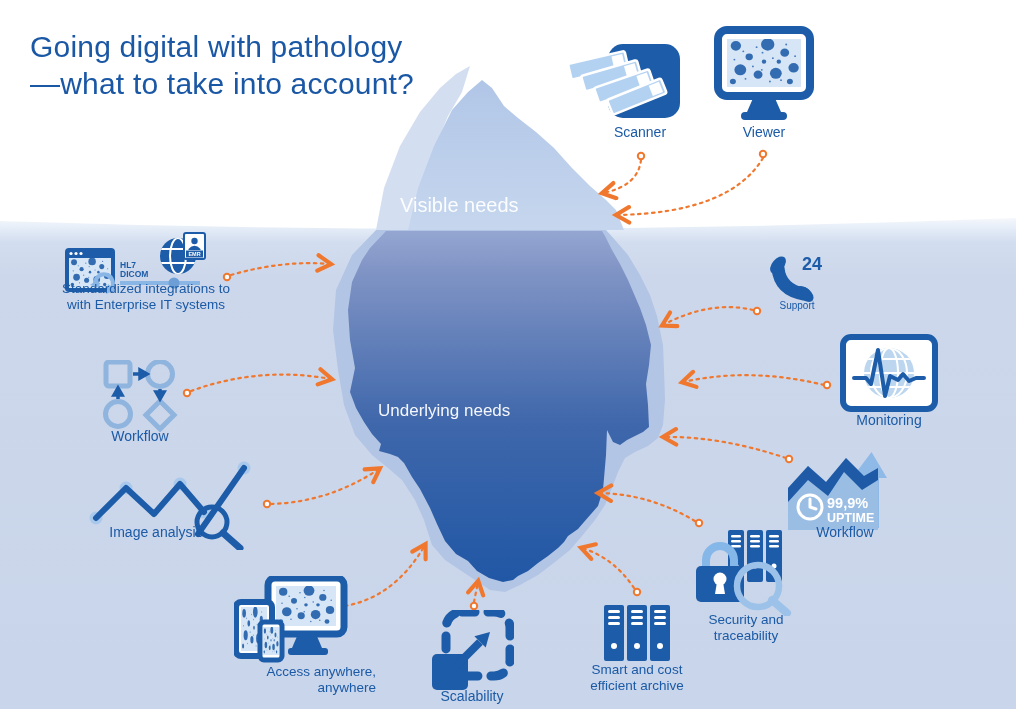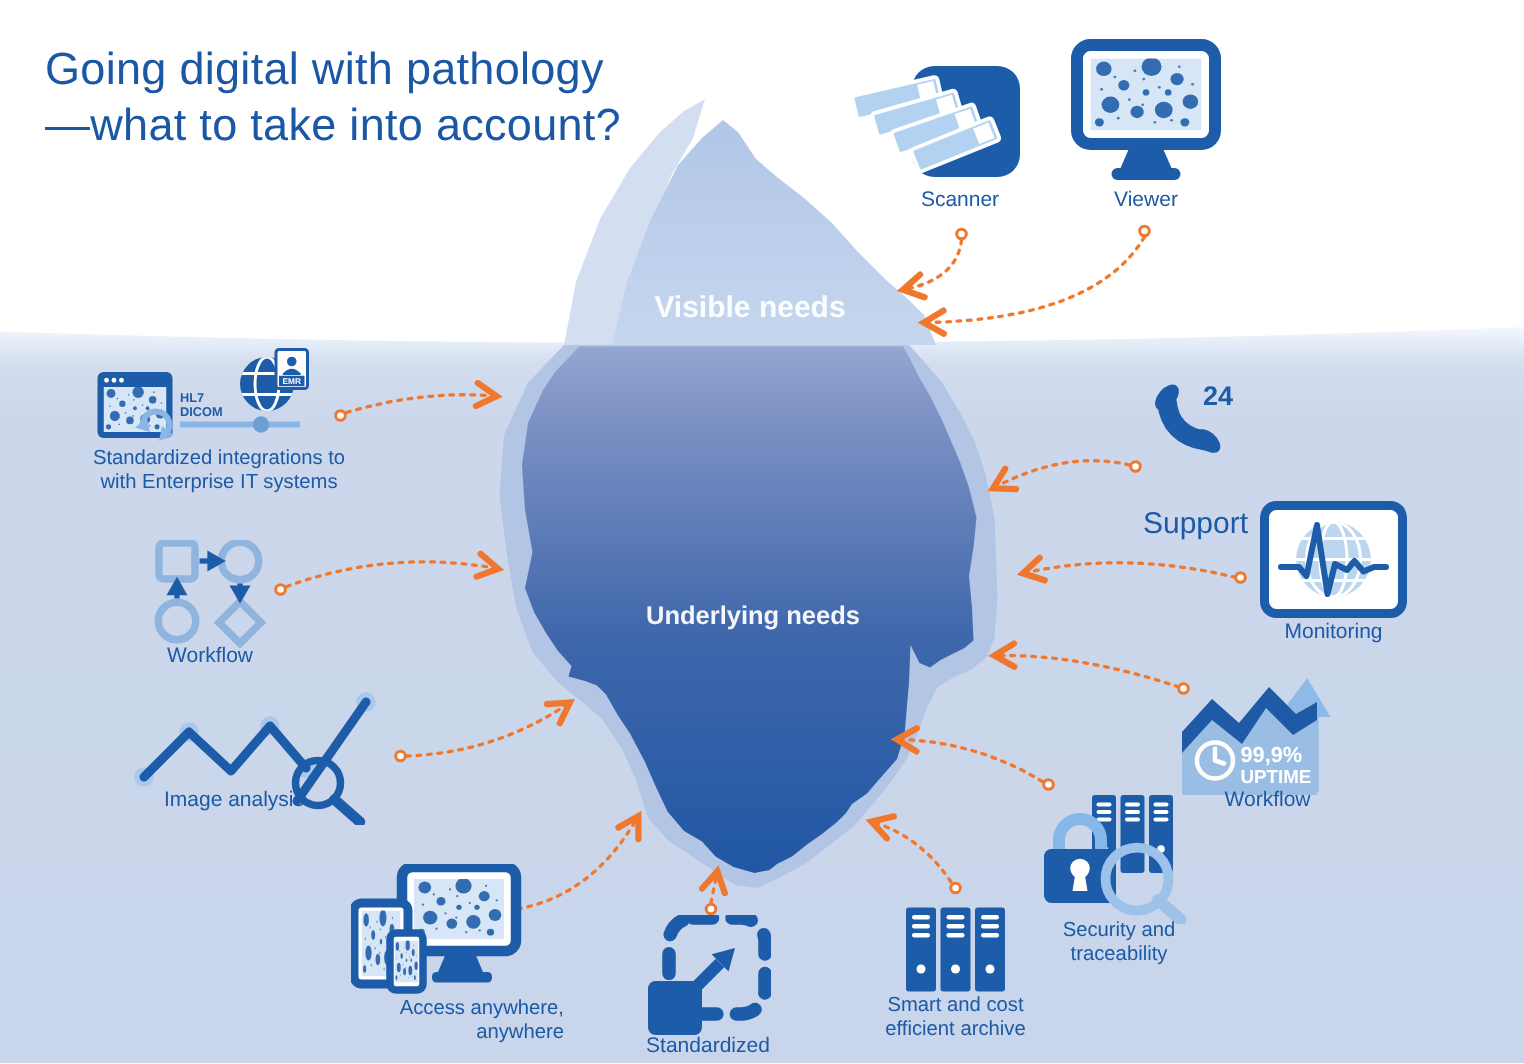--- a/index.html
+++ b/index.html
@@ -1,21 +1,21 @@
 <!DOCTYPE html>
 <html><head>
 <meta charset="utf-8">
 <style>
   html,body{margin:0;padding:0;background:#ffffff;}
   #canvas{position:relative;width:1016px;height:709px;overflow:hidden;background:#ffffff;
           font-family:"Liberation Sans",sans-serif;}
   .abs{position:absolute;}
   .lbl{position:absolute;font-weight:normal;color:#1b5aa6;font-size:13.5px;line-height:1.18;
        text-align:center;white-space:nowrap;}
-  .iceberg-label{position:absolute;font-weight:bold;color:rgba(255,255,255,.94);text-align:center;}
+  .iceberg-label{position:absolute;font-weight:normal;color:rgba(255,255,255,.94);text-align:left;}
   #title{position:absolute;left:30px;top:28px;font-weight:normal;color:#1a57a5;
          font-size:30px;line-height:1.24;letter-spacing:.2px;}
 </style>
 </head>
 <body>
 
 <div id="canvas">
 
   <svg class="abs" width="1016" height="709" viewBox="0 0 1016 709" style="left:0;top:0;">
     <defs>
@@ -201,21 +201,21 @@
       </g>
     </g>
     <g>
       <rect x="120" y="1" width="21" height="26" rx="2" fill="#fff" stroke="#1d5ca8" stroke-width="2"></rect>
       <circle cx="130.5" cy="9" r="3.2" fill="#1d5ca8"></circle>
       <path d="M124.5,17 Q130.5,10.5 136.5,17 L136.5,18 L124.5,18 Z" fill="#1d5ca8"></path>
       <rect x="122" y="18.5" width="17" height="7" fill="#1d5ca8"></rect>
       <text x="130.5" y="24.3" font-size="5.5" font-weight="bold" fill="#fff" text-anchor="middle">EMR</text>
     </g>
   </svg>
-  <div class="lbl" style="left:26px;top:297px;width:240px;">
+  <div class="lbl" style="left:26px;top:281px;width:240px;">
     <div>Standardized integrations to</div>
     <div>with Enterprise IT systems</div>
   </div>
 
   <svg class="abs" style="left:96px;top:360px;" width="90" height="72" viewBox="0 0 90 72">
     <g stroke="#8fb4de" stroke-width="5" fill="none">
       <rect x="10" y="2" width="24" height="24" rx="3"></rect>
       <circle cx="64" cy="14" r="12.5"></circle>
       <circle cx="22" cy="54" r="12.5"></circle>
       <path d="M64,41 L78,55 L64,69 L50,55 Z"></path>
@@ -266,21 +266,21 @@
     <div>Access anywhere,</div>
     <div>anywhere</div>
   </div>
 
   <svg class="abs" style="left:430px;top:610px;" width="84" height="80" viewBox="0 0 84 80">
     <rect x="16" y="2" width="64" height="64" rx="16" fill="none" stroke="#1d5ca8" stroke-width="9" stroke-dasharray="13 13" stroke-linecap="round"></rect>
     <rect x="2" y="44" width="36" height="36" rx="5" fill="#1d5ca8"></rect>
     <line x1="24" y1="58" x2="50" y2="32" stroke="#1d5ca8" stroke-width="8"></line>
     <polygon points="60,22 55.7,37.6 44.4,26.2" fill="#1d5ca8"></polygon>
   </svg>
-  <div class="lbl" style="left:412px;top:688px;width:120px;font-size:14px;">Standardized</div>
+  <div class="lbl" style="left:412px;top:688px;width:120px;font-size:14px;">Scalability</div>
 
   <svg class="abs" style="left:604px;top:604px;" width="66" height="58" viewBox="0 0 66 58">
     <g>
       <rect x="0" y="1" width="20" height="56" rx="2" fill="#1d5ca8"></rect>
       <rect x="23" y="1" width="20" height="56" rx="2" fill="#1d5ca8"></rect>
       <rect x="46" y="1" width="20" height="56" rx="2" fill="#1d5ca8"></rect>
     </g>
     <g fill="#fff">
       <rect x="4" y="6" width="12" height="3" rx="1.5"></rect>
         <rect x="4" y="12" width="12" height="3" rx="1.5"></rect>
@@ -334,21 +334,21 @@
   </div>
 
   <svg class="abs" style="left:766px;top:246px;" width="64" height="60" viewBox="0 0 64 60">
     <text x="36" y="24" font-size="18" font-weight="bold" fill="#1d5ca8">24</text>
     <path d="M12,22 Q14,44 38,48" fill="none" stroke="#1d5ca8" stroke-width="13" stroke-linecap="round"></path>
     <g fill="#1d5ca8">
       <ellipse cx="12" cy="19" rx="10" ry="6" transform="rotate(-50 12 19)"></ellipse>
       <ellipse cx="39" cy="48" rx="10" ry="6" transform="rotate(40 39 48)"></ellipse>
     </g>
   </svg>
-  <div class="lbl" style="left:747px;top:300px;width:100px;font-size:20px;margin-top:38px;">Support</div>
+  <div class="lbl" style="left:747px;top:300px;width:100px;font-size:10px;">Support</div>
 
   <svg class="abs" style="left:840px;top:334px;" width="98" height="80" viewBox="0 0 98 80">
     <rect x="3" y="3" width="92" height="72" rx="8" fill="#fff" stroke="#1d5ca8" stroke-width="6"></rect>
     <clipPath id="monClip">
         <circle cx="49" cy="39" r="25"></circle>
       </clipPath>
     <circle cx="49" cy="39" r="25" fill="#bcd6ef"></circle>
     <g clip-path="url(#monClip)" stroke="#fff" stroke-width="2" fill="none">
       <ellipse cx="49" cy="39" rx="9" ry="25"></ellipse>
         <ellipse cx="49" cy="39" rx="18" ry="25"></ellipse>

